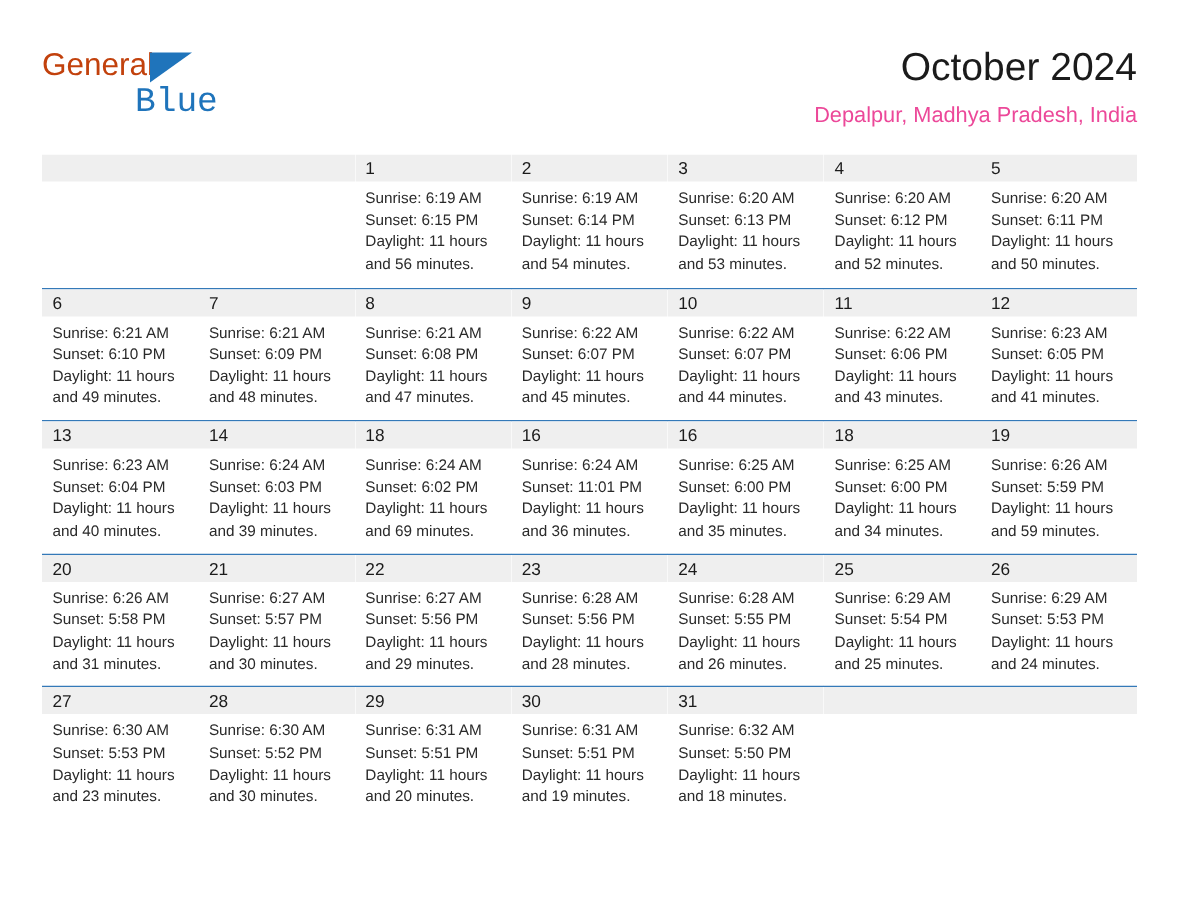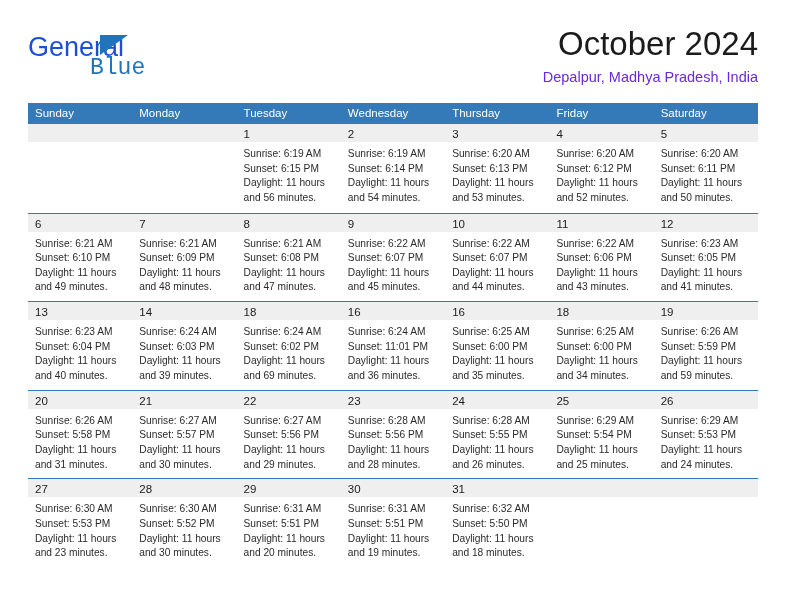--- a/index.html
+++ b/index.html
@@ -33,23 +33,23 @@
     position: absolute;
     left: 0;
     top: 4px;
     width: 200px;
     height: 58px;
   }
   .brand-general {
     position: absolute;
     left: 0;
     top: 0;
-    font-size: 27px;
+    font-size: 21px;
     letter-spacing: 0px;
-    color: #1d4ed8;
+    color: #c2410c;
     font-family: "Liberation Sans", sans-serif;
   }
   .brand-tri {
     position: absolute;
     left: 72px;
     top: 3px;
     width: 0;
     height: 0;
     border-left: 28px solid #1f74bb;
     border-bottom: 20px solid transparent;
@@ -62,28 +62,28 @@
     color: #1f74bb;
     font-family: Liberation Mono, monospace;
   }
   .title-block {
     position: absolute;
     right: 0;
     top: 0;
     text-align: right;
   }
   .cal-title {
-    font-size: 33px;
+    font-size: 26px;
     color: #1b1b1b;
     line-height: 32px;
     white-space: nowrap;
   }
   .cal-subtitle {
     font-size: 14.5px;
-    color: #6d28d9;
+    color: #ec4899;
     line-height: 22px;
     margin-top: 6px;
     white-space: nowrap;
   }
 
   
   .calendar {
     position: absolute;
     left: 28px;
     top: 103px;
@@ -155,29 +155,20 @@
       <span class="brand-tri"></span>
       <span class="brand-blue">Blue</span>
     </div>
     <div class="title-block">
       <div class="cal-title">October 2024</div>
       <div class="cal-subtitle">Depalpur, Madhya Pradesh, India</div>
     </div>
   </div>
 
   <div class="calendar">
-    <div class="weekday-row">
-      <div class="weekday">Sunday</div>
-      <div class="weekday">Monday</div>
-      <div class="weekday">Tuesday</div>
-      <div class="weekday">Wednesday</div>
-      <div class="weekday">Thursday</div>
-      <div class="weekday">Friday</div>
-      <div class="weekday">Saturday</div>
-    </div>
     <div id="weeks-container">
         <div class="week-row">
           <div class="day-cell empty">
             <div class="day-number-band"><span class="day-number"></span></div>
           </div>
           <div class="day-cell empty">
             <div class="day-number-band"><span class="day-number"></span></div>
           </div>
           <div class="day-cell">
             <div class="day-number-band"><span class="day-number">1</span></div>

